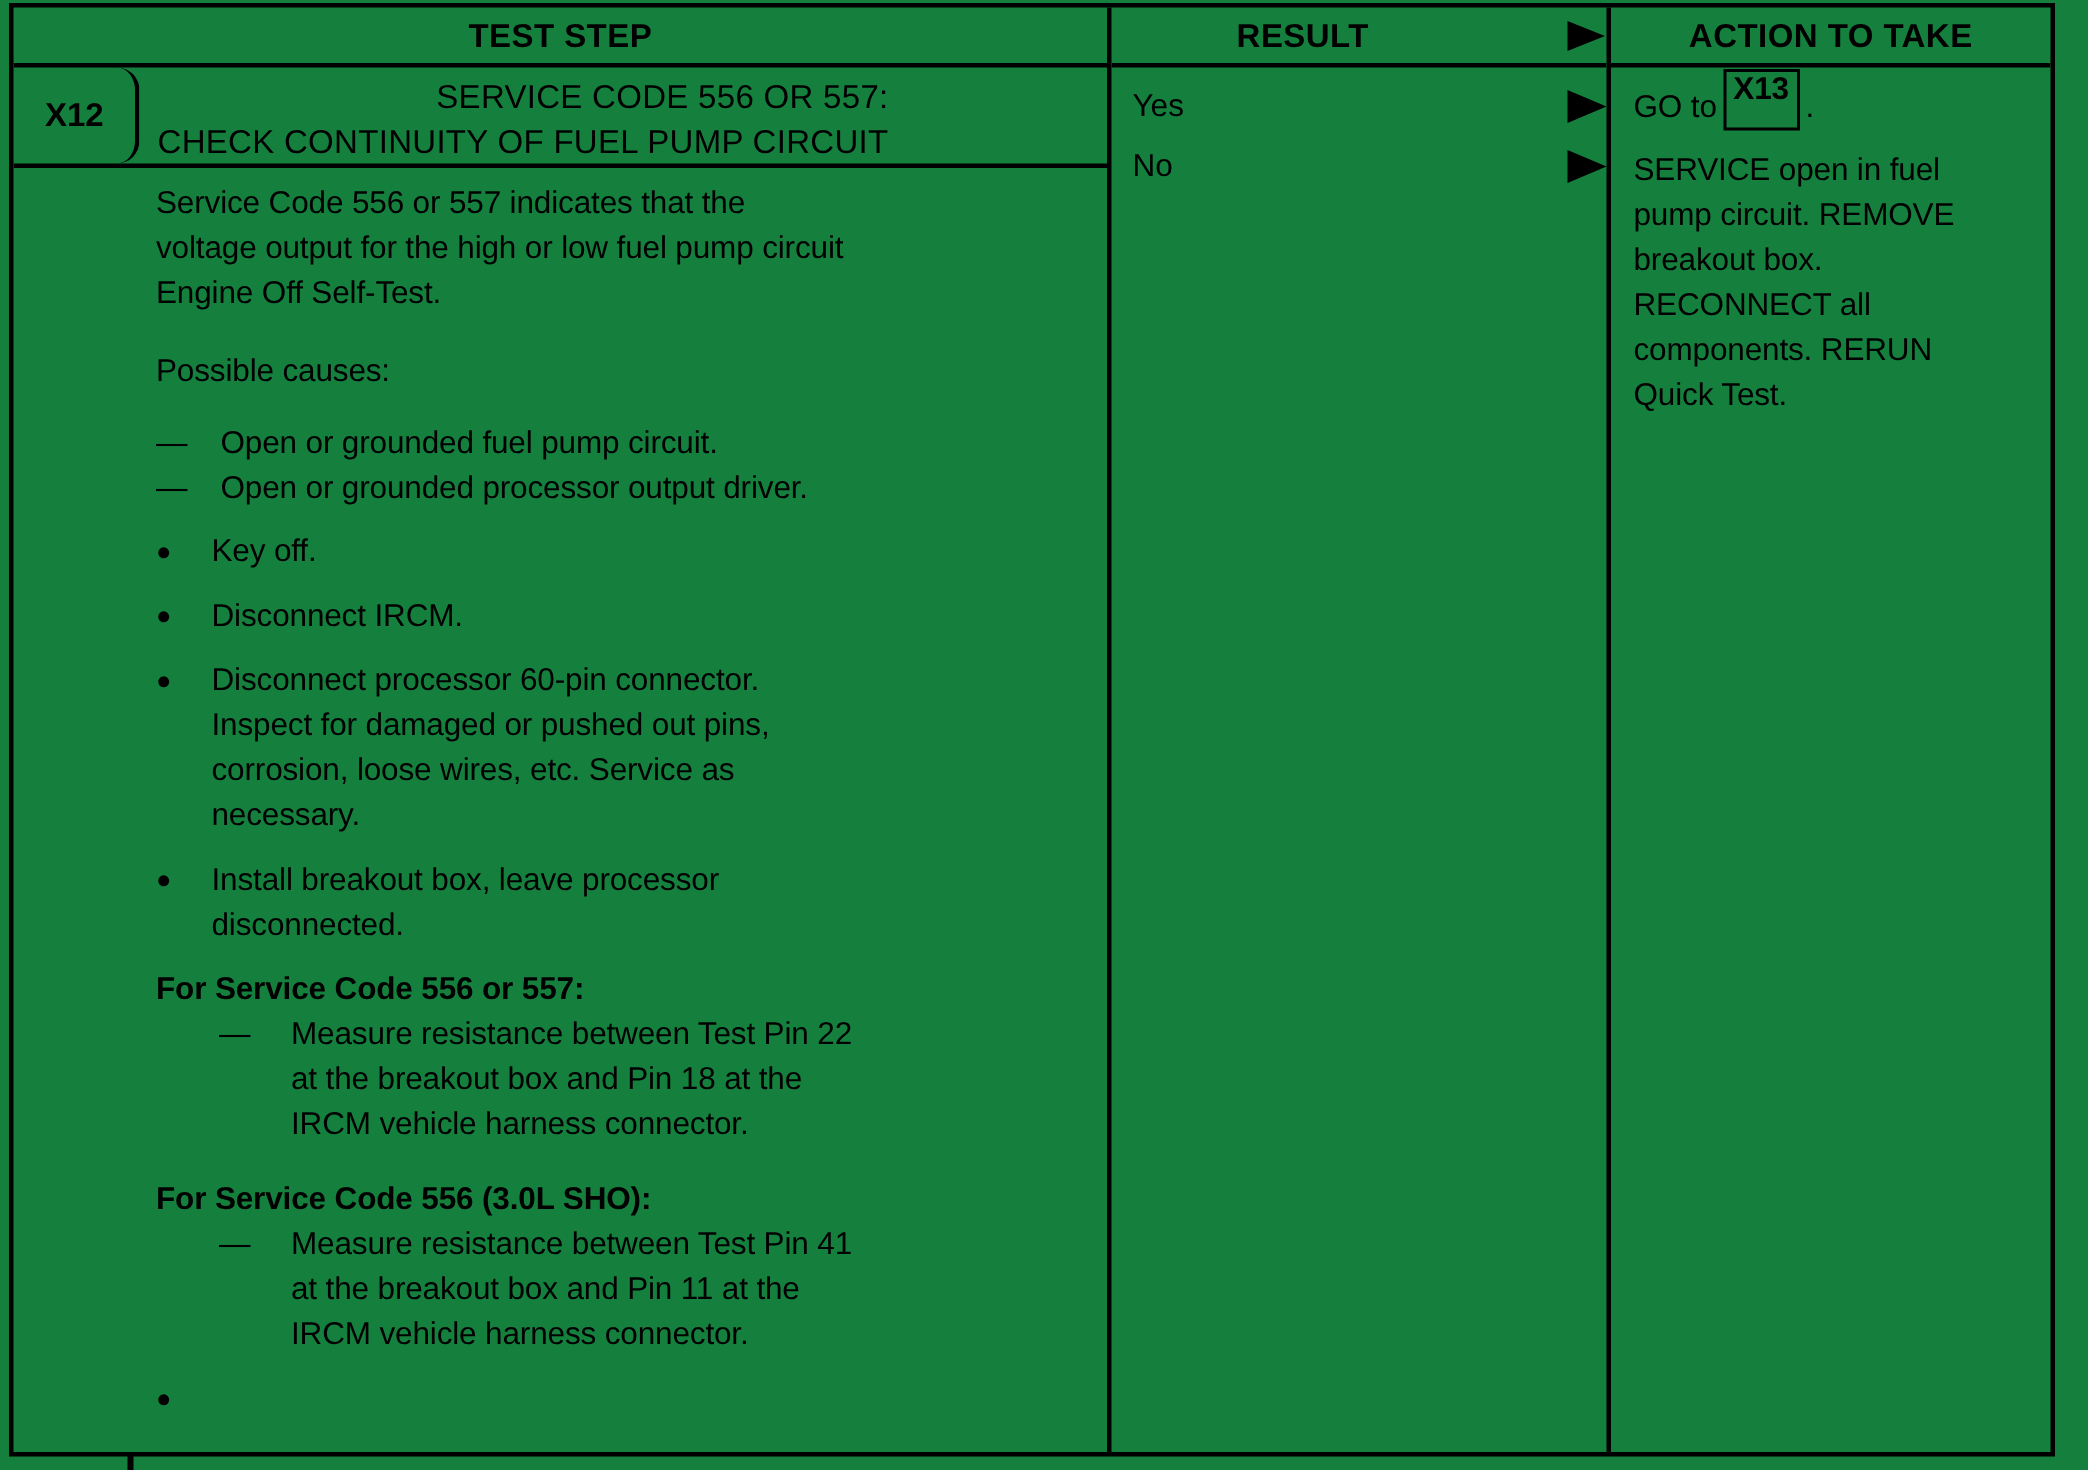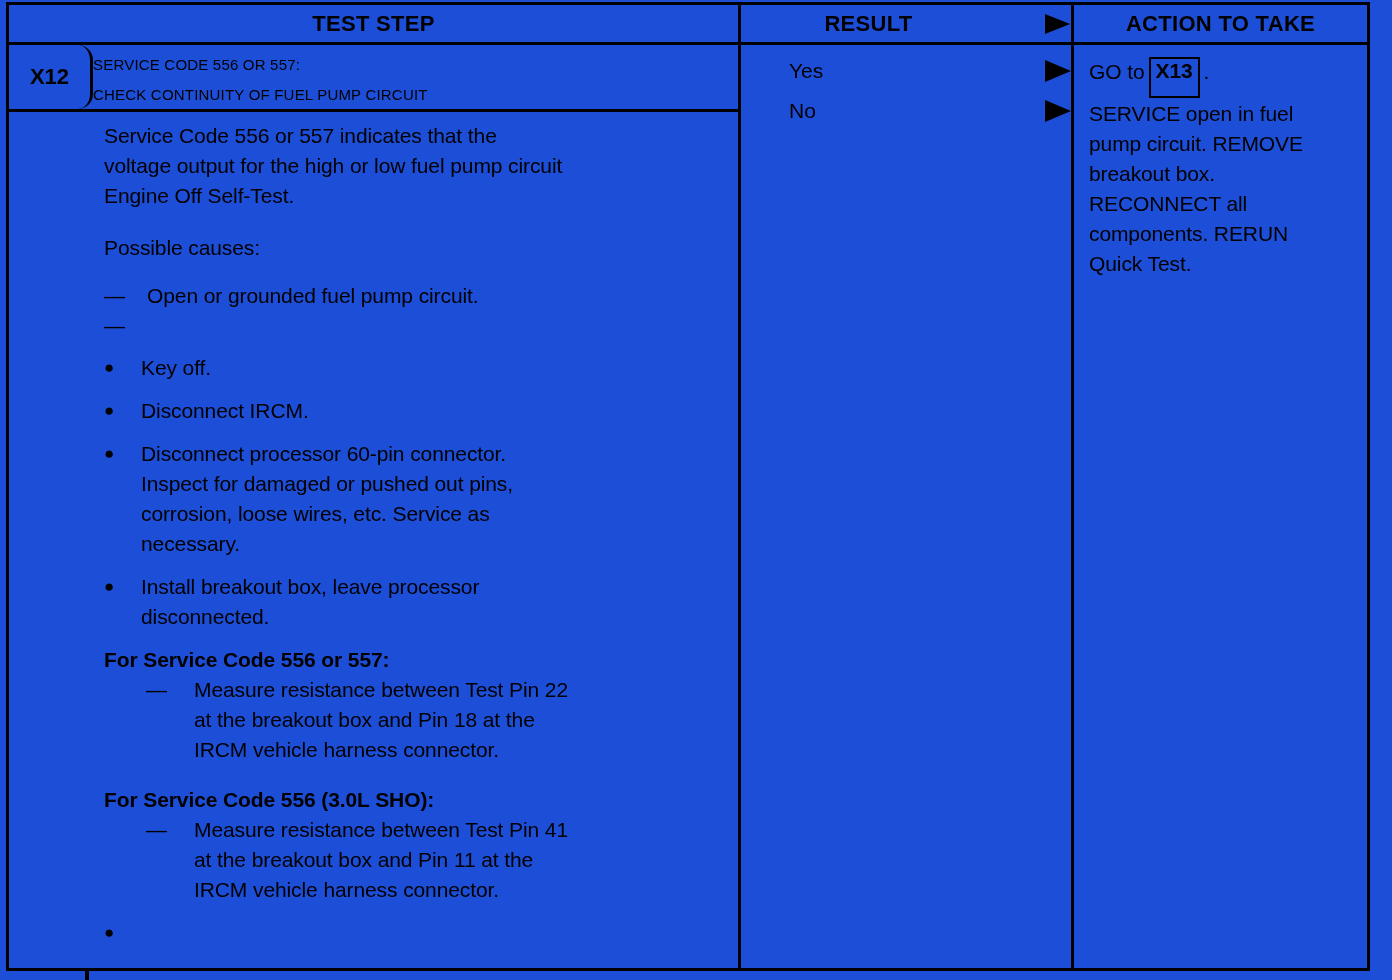--- a/index.html
+++ b/index.html
@@ -1,19 +1,19 @@
 <!DOCTYPE html>
 <html><head>
 <meta charset="utf-8">
 <style>
   html,body{margin:0;padding:0;background:#e8e8e8;}
   .page{
     position:relative;
     width:1392px;height:980px;
-    background:#1d4ed8;
+    background:#15803d;
     font-family:"Liberation Sans","DejaVu Sans",sans-serif;
     color:#000;
     overflow:hidden;
   }
   .sheet{
     position:absolute;left:6px;top:2px;
     width:1364px;height:969px;
     border:3px solid #000;
     box-sizing:border-box;
     display:grid;
@@ -36,45 +36,45 @@
     border-left:25px solid #000;
   }
   .result-h .tri{position:absolute;right:1px;top:50%;transform:translateY(-50%);}
   
   .steprow{display:flex;border-bottom:3px solid #000;height:64px;box-sizing:content-box;}
   .stepnum{
     width:81px;border-right:3px solid #000;box-sizing:content-box;
     display:flex;align-items:center;justify-content:center;
     font-weight:700;font-size:22px;border-radius:15px;
   }
-  .steptitle{padding:5px 0 0 0;font-size:15px;line-height:29px;letter-spacing:.2px;}
+  .steptitle{padding:5px 0 0 12px;font-size:22px;line-height:29px;letter-spacing:.2px;text-align:right;}
   
   .tbody{padding:9px 10px 0 95px;font-size:21px;line-height:30px;letter-spacing:-0.1px;}
   .line{line-height:30px;white-space:nowrap;}
   .intro{margin-bottom:22px;}
   .causes-label{margin-bottom:18px;line-height:30px;}
   .cause-list{margin-bottom:12px;}
   .cause-row{display:flex;}
   .cdash{width:43px;flex:0 0 43px;}
   .bullet-item{display:flex;margin-bottom:13px;}
   .dot{width:37px;flex:0 0 37px;font-size:17px;line-height:30px;}
   .question .blines{font-weight:700;}
   .sec-head{font-weight:700;line-height:30px;}
   .measure{display:flex;margin-left:42px;}
   .mdash{width:48px;flex:0 0 48px;}
   .section{margin-bottom:20px;}
   .section.tight{margin-bottom:13px;}
   
   .rbody{padding:12px 0 0 14px;}
-  .resrow{display:flex;align-items:center;justify-content:space-between;height:28px;margin-bottom:12px;margin-left:34px;}
+  .resrow{display:flex;align-items:center;justify-content:space-between;height:28px;margin-bottom:12px;}
   .rlabel{font-size:21px;}
   .resrow .tri{border-top-width:11px;border-bottom-width:11px;border-left-width:26px;}
   
   .abody{padding:12px 4px 0 15px;font-size:21px;line-height:30px;letter-spacing:-0.1px;}
-  .goto{display:flex;align-items:flex-start;height:30px;margin-bottom:12px;white-space:pre;}
+  .goto{display:flex;align-items:flex-end;height:30px;margin-bottom:12px;white-space:pre;}
   .refbox{
     display:inline-block;border:2px solid #000;
     font-weight:700;padding:0 5px 14px 5px;line-height:23px;margin:0 4px;
   }
   
   .tick{position:absolute;left:85px;top:969px;width:4px;height:11px;background:#000;}
 </style>
 </head>
 <body>
 
@@ -101,20 +101,21 @@
 
         <div class="causes-label">Possible causes:</div>
 
         <div class="cause-list">
           <div class="cause-row">
             <span class="cdash">—</span>
             <div class="line">Open or grounded fuel pump circuit.</div>
           </div>
           <div class="cause-row">
             <span class="cdash">—</span>
+            <div class="line">Open or grounded processor output driver.</div>
           </div>
         </div>
 
         <div class="bullet-item">
           <span class="dot">●</span>
           <div class="blines">
             <div class="line">Key off.</div>
           </div>
         </div>
 

